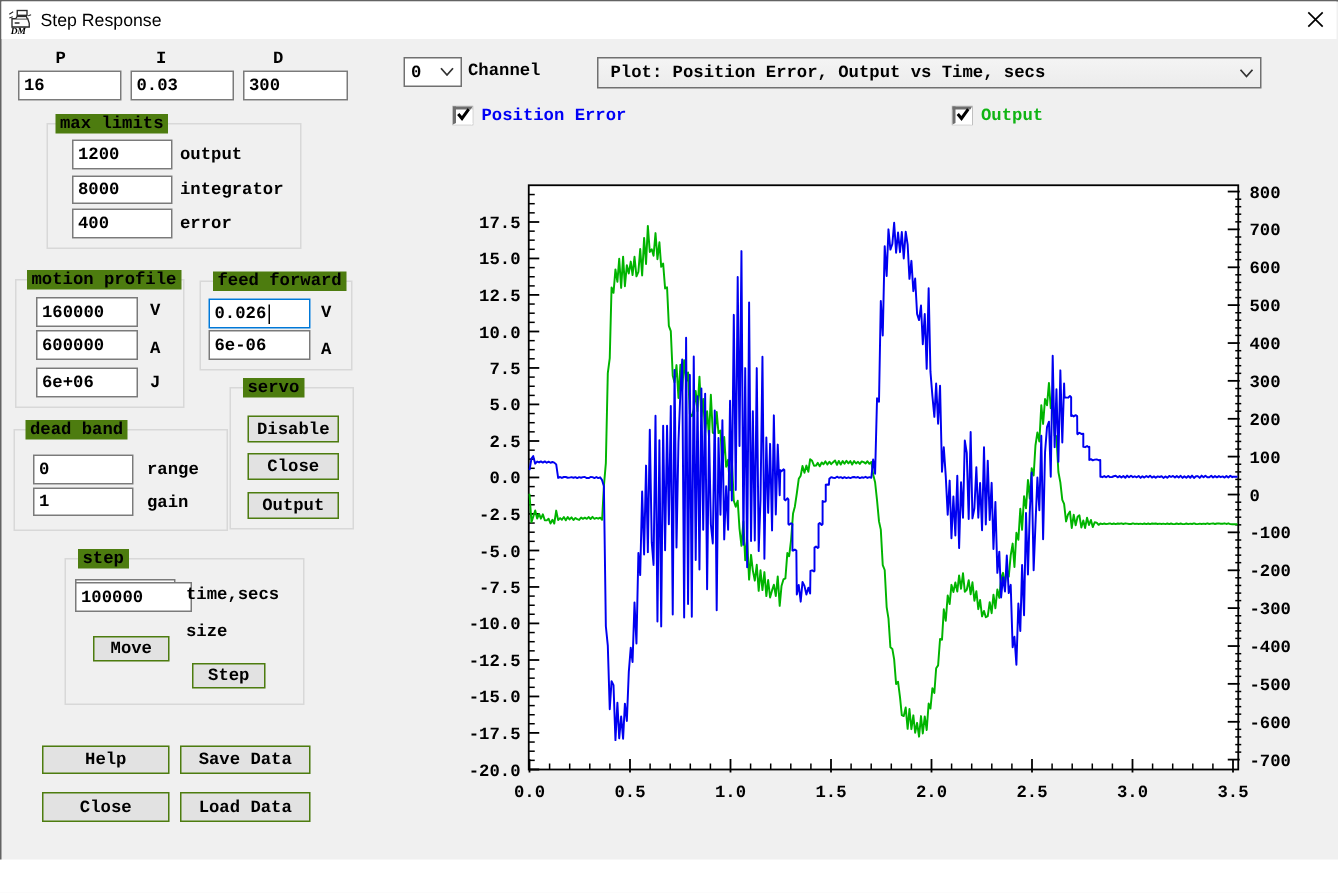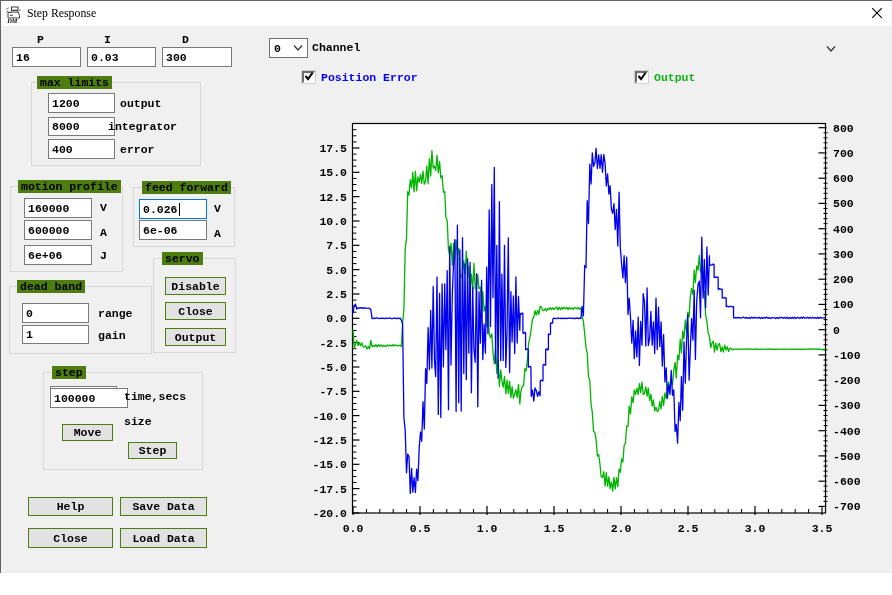--- a/index.html
+++ b/index.html
@@ -1,19 +1,19 @@
 <!DOCTYPE html>
 <html><head><meta charset="utf-8"><style>
 * { margin:0; padding:0; box-sizing:border-box; }
 html,body { width:892px; height:595px; background:#ffffff; overflow:hidden; }
 #scene { position:relative; width:892px; height:595px; font-family:"Liberation Mono",monospace; }
 #win { position:absolute; left:0; top:0; width:892px; height:573px; background:#f0f0f0;
        border-top:1px solid #636363; border-left:1px solid #636363; }
 #title { position:absolute; left:1px; top:1px; width:890px; height:25px; background:#ffffff; }
-#title .t { position:absolute; left:26px; top:5px; font-family:Liberation Serif, serif; font-size:11.8px; color:#000; }
+#title .t { position:absolute; left:26px; top:5px; font-family:Liberation Sans, sans-serif; font-size:11.8px; color:#000; }
 .ml { position:absolute; font-size:11.5px; font-weight:bold; color:#000; white-space:pre; }
 .tf { position:absolute; background:#fff; border:1px solid #7a7a7a; font-size:11.5px; font-weight:bold; color:#000;
       padding-left:3px; display:flex; align-items:center; }
 .grp { position:absolute; border:1px solid #d8d8d8; }
 .grp > span { position:absolute; top:-7px; background:#4d7c0f; padding:0 3px; font-size:11.5px; font-weight:bold; white-space:pre; }
 .btn { position:absolute; background:#e2e2e2; border:1px solid #4d7c0f; font-size:11.5px; font-weight:bold; color:#000;
        display:flex; align-items:center; justify-content:center; }
 .cb { position:absolute; width:13px; height:12px; background:#fff;
       border-top:2px solid #6e6e6e; border-left:2px solid #6e6e6e; border-right:1px solid #fff; border-bottom:1px solid #fff;
       box-shadow:0 0 0 0.5px #b0b0b0; }
@@ -49,21 +49,21 @@
 <div class="tf" style="left:87px;top:47px;width:69px;height:20px">0.03</div>
 <div class="tf" style="left:162px;top:47px;width:70px;height:20px">300</div>
 
 <div class="grp" style="left:31px;top:82px;width:170px;height:84px">
       <span style="left:5px">max limits</span>
     </div>
 <div class="tf" style="left:48px;top:93px;width:67px;height:20px">1200</div>
 <div class="tf" style="left:48px;top:117px;width:67px;height:19px">8000</div>
 <div class="tf" style="left:48px;top:139px;width:67px;height:20px">400</div>
 <div class="ml" style="left:120px;top:97px">output</div>
-<div class="ml" style="left:108px;top:120px">integrator</div>
+<div class="ml" style="left:120px;top:120px">integrator</div>
 <div class="ml" style="left:120px;top:143px">error</div>
 
 <div class="grp" style="left:10px;top:186px;width:113px;height:86px">
       <span style="left:7px">motion profile</span>
     </div>
 <div class="tf" style="left:24px;top:198px;width:68px;height:20px">160000</div>
 <div class="tf" style="left:24px;top:220px;width:68px;height:20px">600000</div>
 <div class="tf" style="left:24px;top:245px;width:68px;height:20px">6e+06</div>
 <div class="ml" style="left:100px;top:201px">V</div>
 <div class="ml" style="left:100px;top:226px">A</div>
@@ -106,20 +106,21 @@
 <div class="btn" style="left:120px;top:497px;width:87px;height:19px">Save Data</div>
 <div class="btn" style="left:28px;top:528px;width:85px;height:20px">Close</div>
 <div class="btn" style="left:120px;top:528px;width:87px;height:20px">Load Data</div>
 
 <div class="combo" style="left:269px;top:38px;width:39px;height:20px;background:#fff;padding-left:4px">0</div>
 <svg width="10" height="8" style="left:293px;top:44px" viewBox="0 0 10 8">
   <path d="M1 1.5 L5 6 L9 1.5" stroke="#333" stroke-width="1.2" fill="none"></path>
 </svg>
 <div class="ml" style="left:312px;top:41px">Channel</div>
 
+<div class="combo" style="left:398px;top:38px;width:443px;height:21px;background:linear-gradient(#f4f4f4,#ececec);padding-left:8px">Plot: Position Error, Output vs Time, secs</div>
 <svg width="10" height="8" style="left:826px;top:45px" viewBox="0 0 10 8">
   <path d="M1 1.5 L5 6 L9 1.5" stroke="#333" stroke-width="1.2" fill="none"></path>
 </svg>
 
 <div class="cb" style="left:302px;top:71px"></div>
 <svg width="12" height="12" style="left:303px;top:70px" viewBox="0 0 12 12">
   <path d="M2.5 6 L5 9 L9.5 2.8" stroke="#000" stroke-width="2" fill="none"></path>
 </svg>
 <div class="ml" style="left:321px;top:71px;color:#0000f5">Position Error</div>
 

